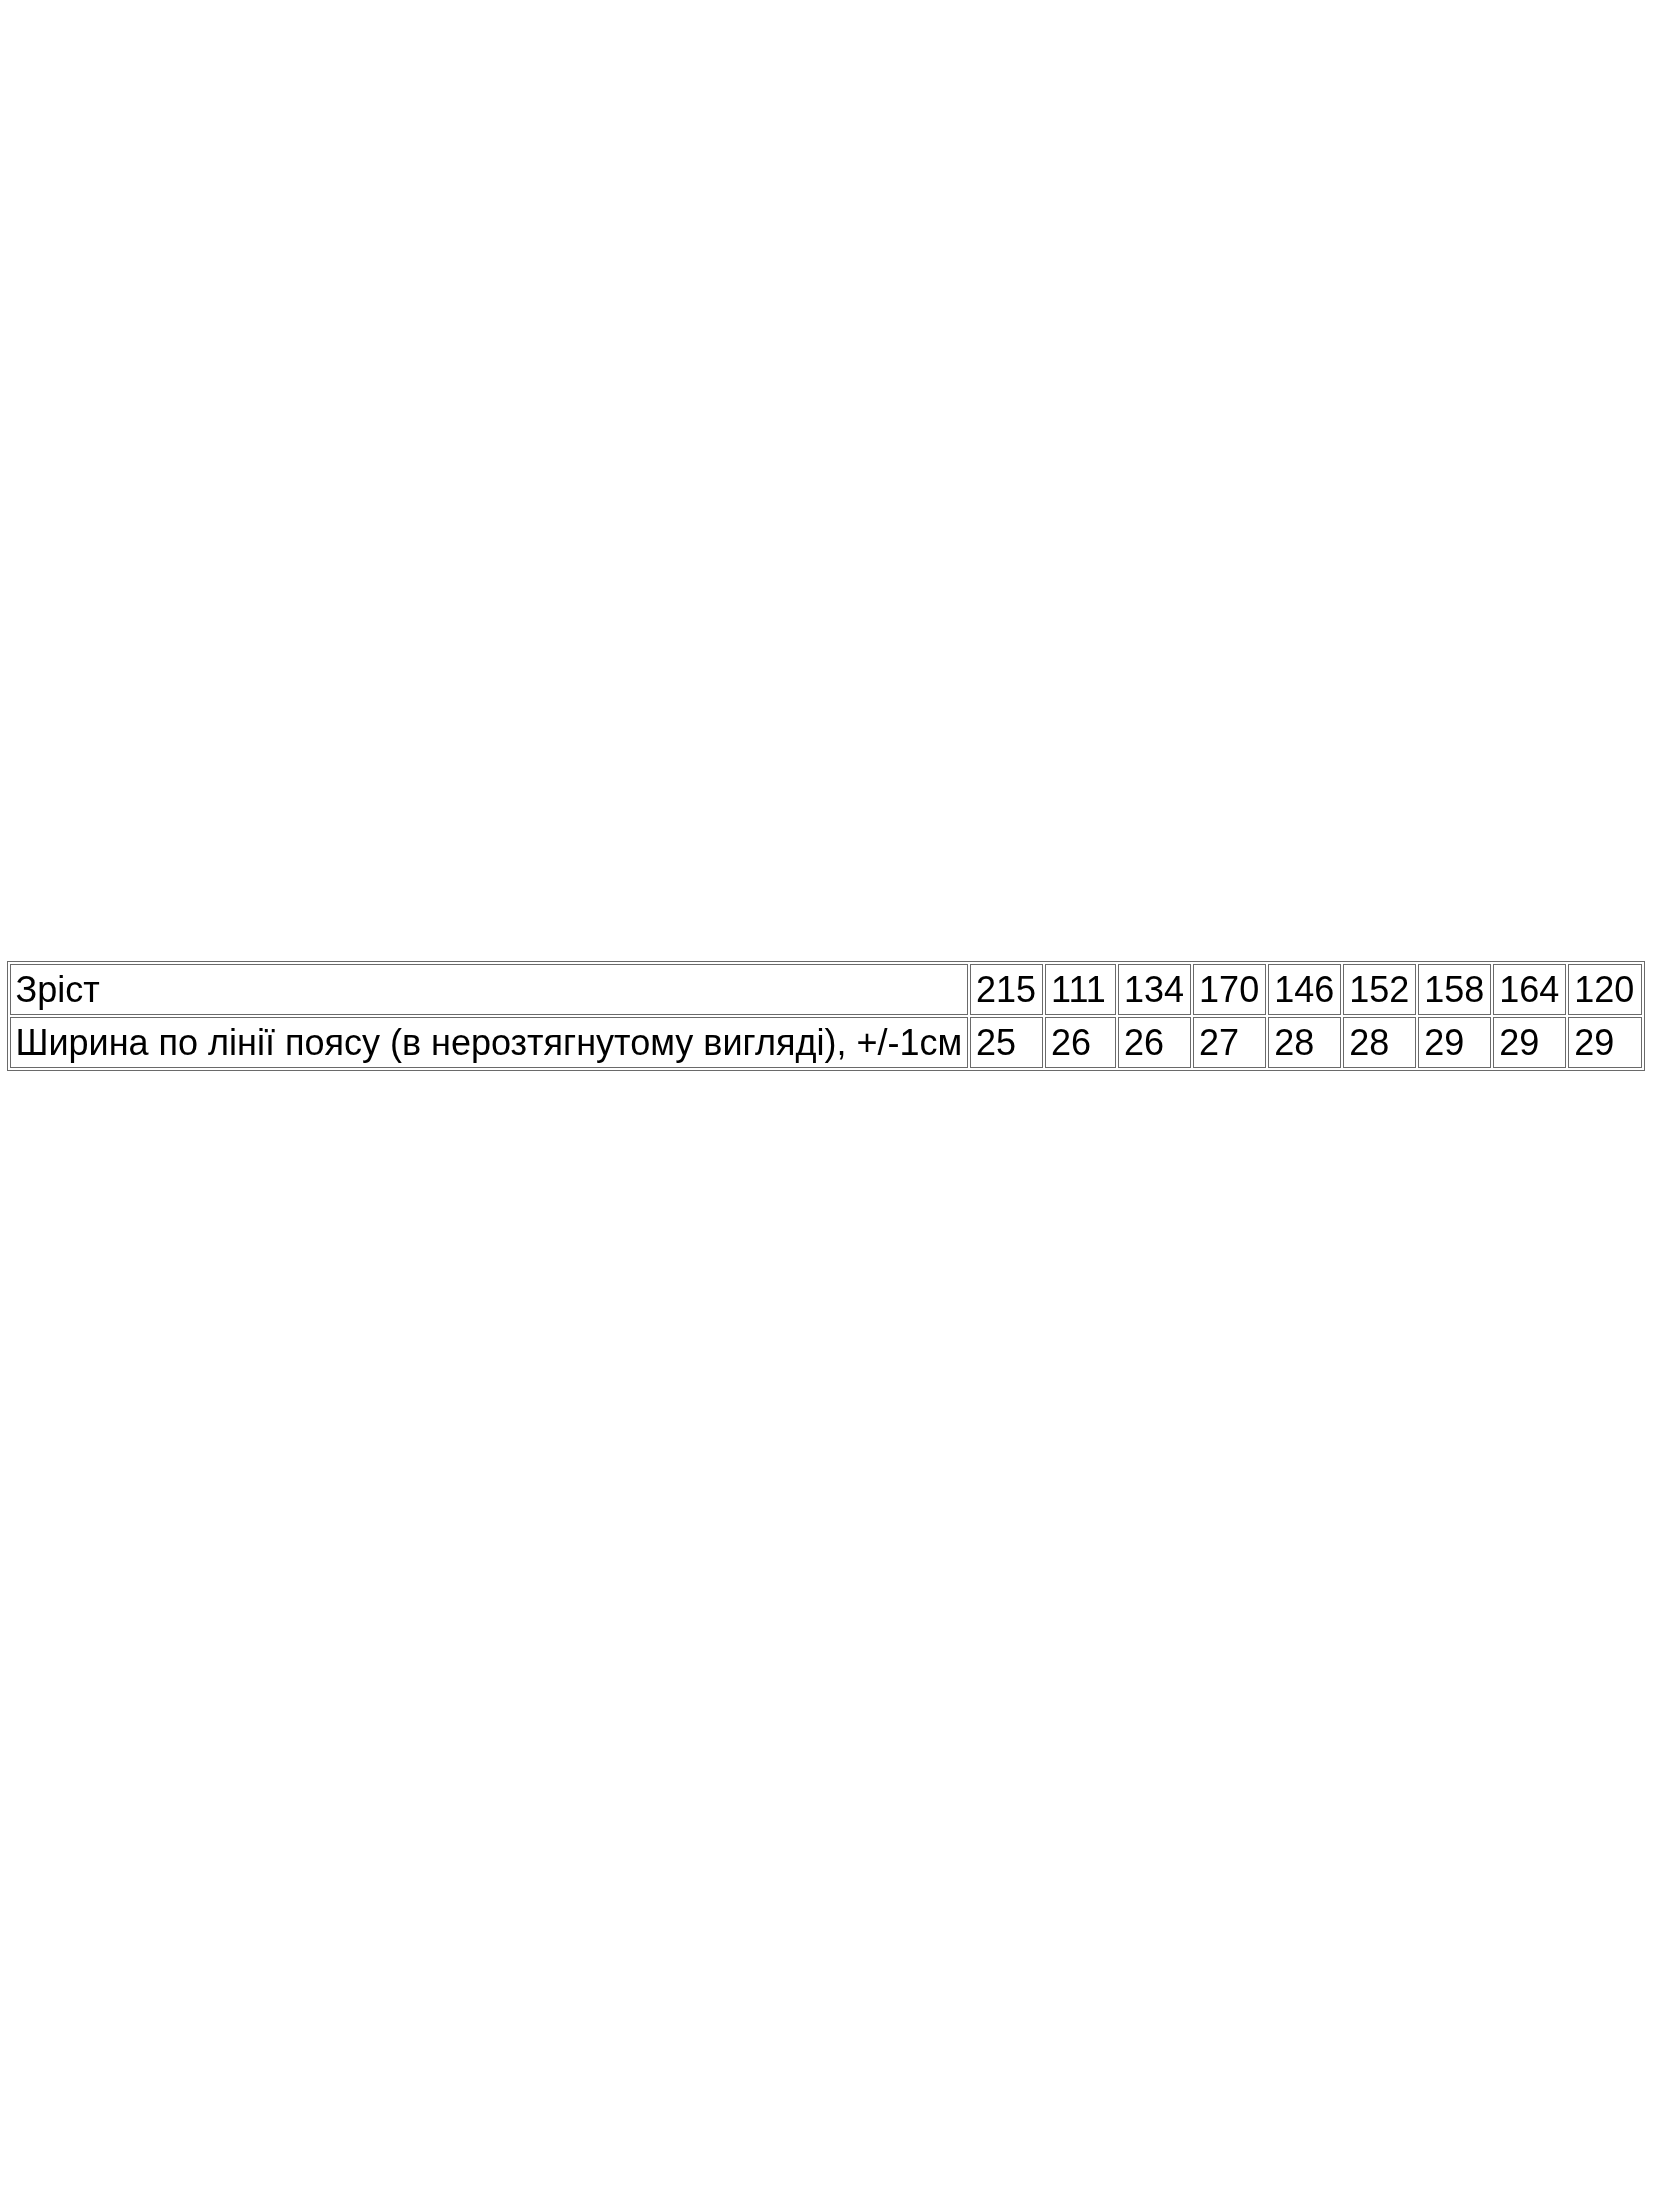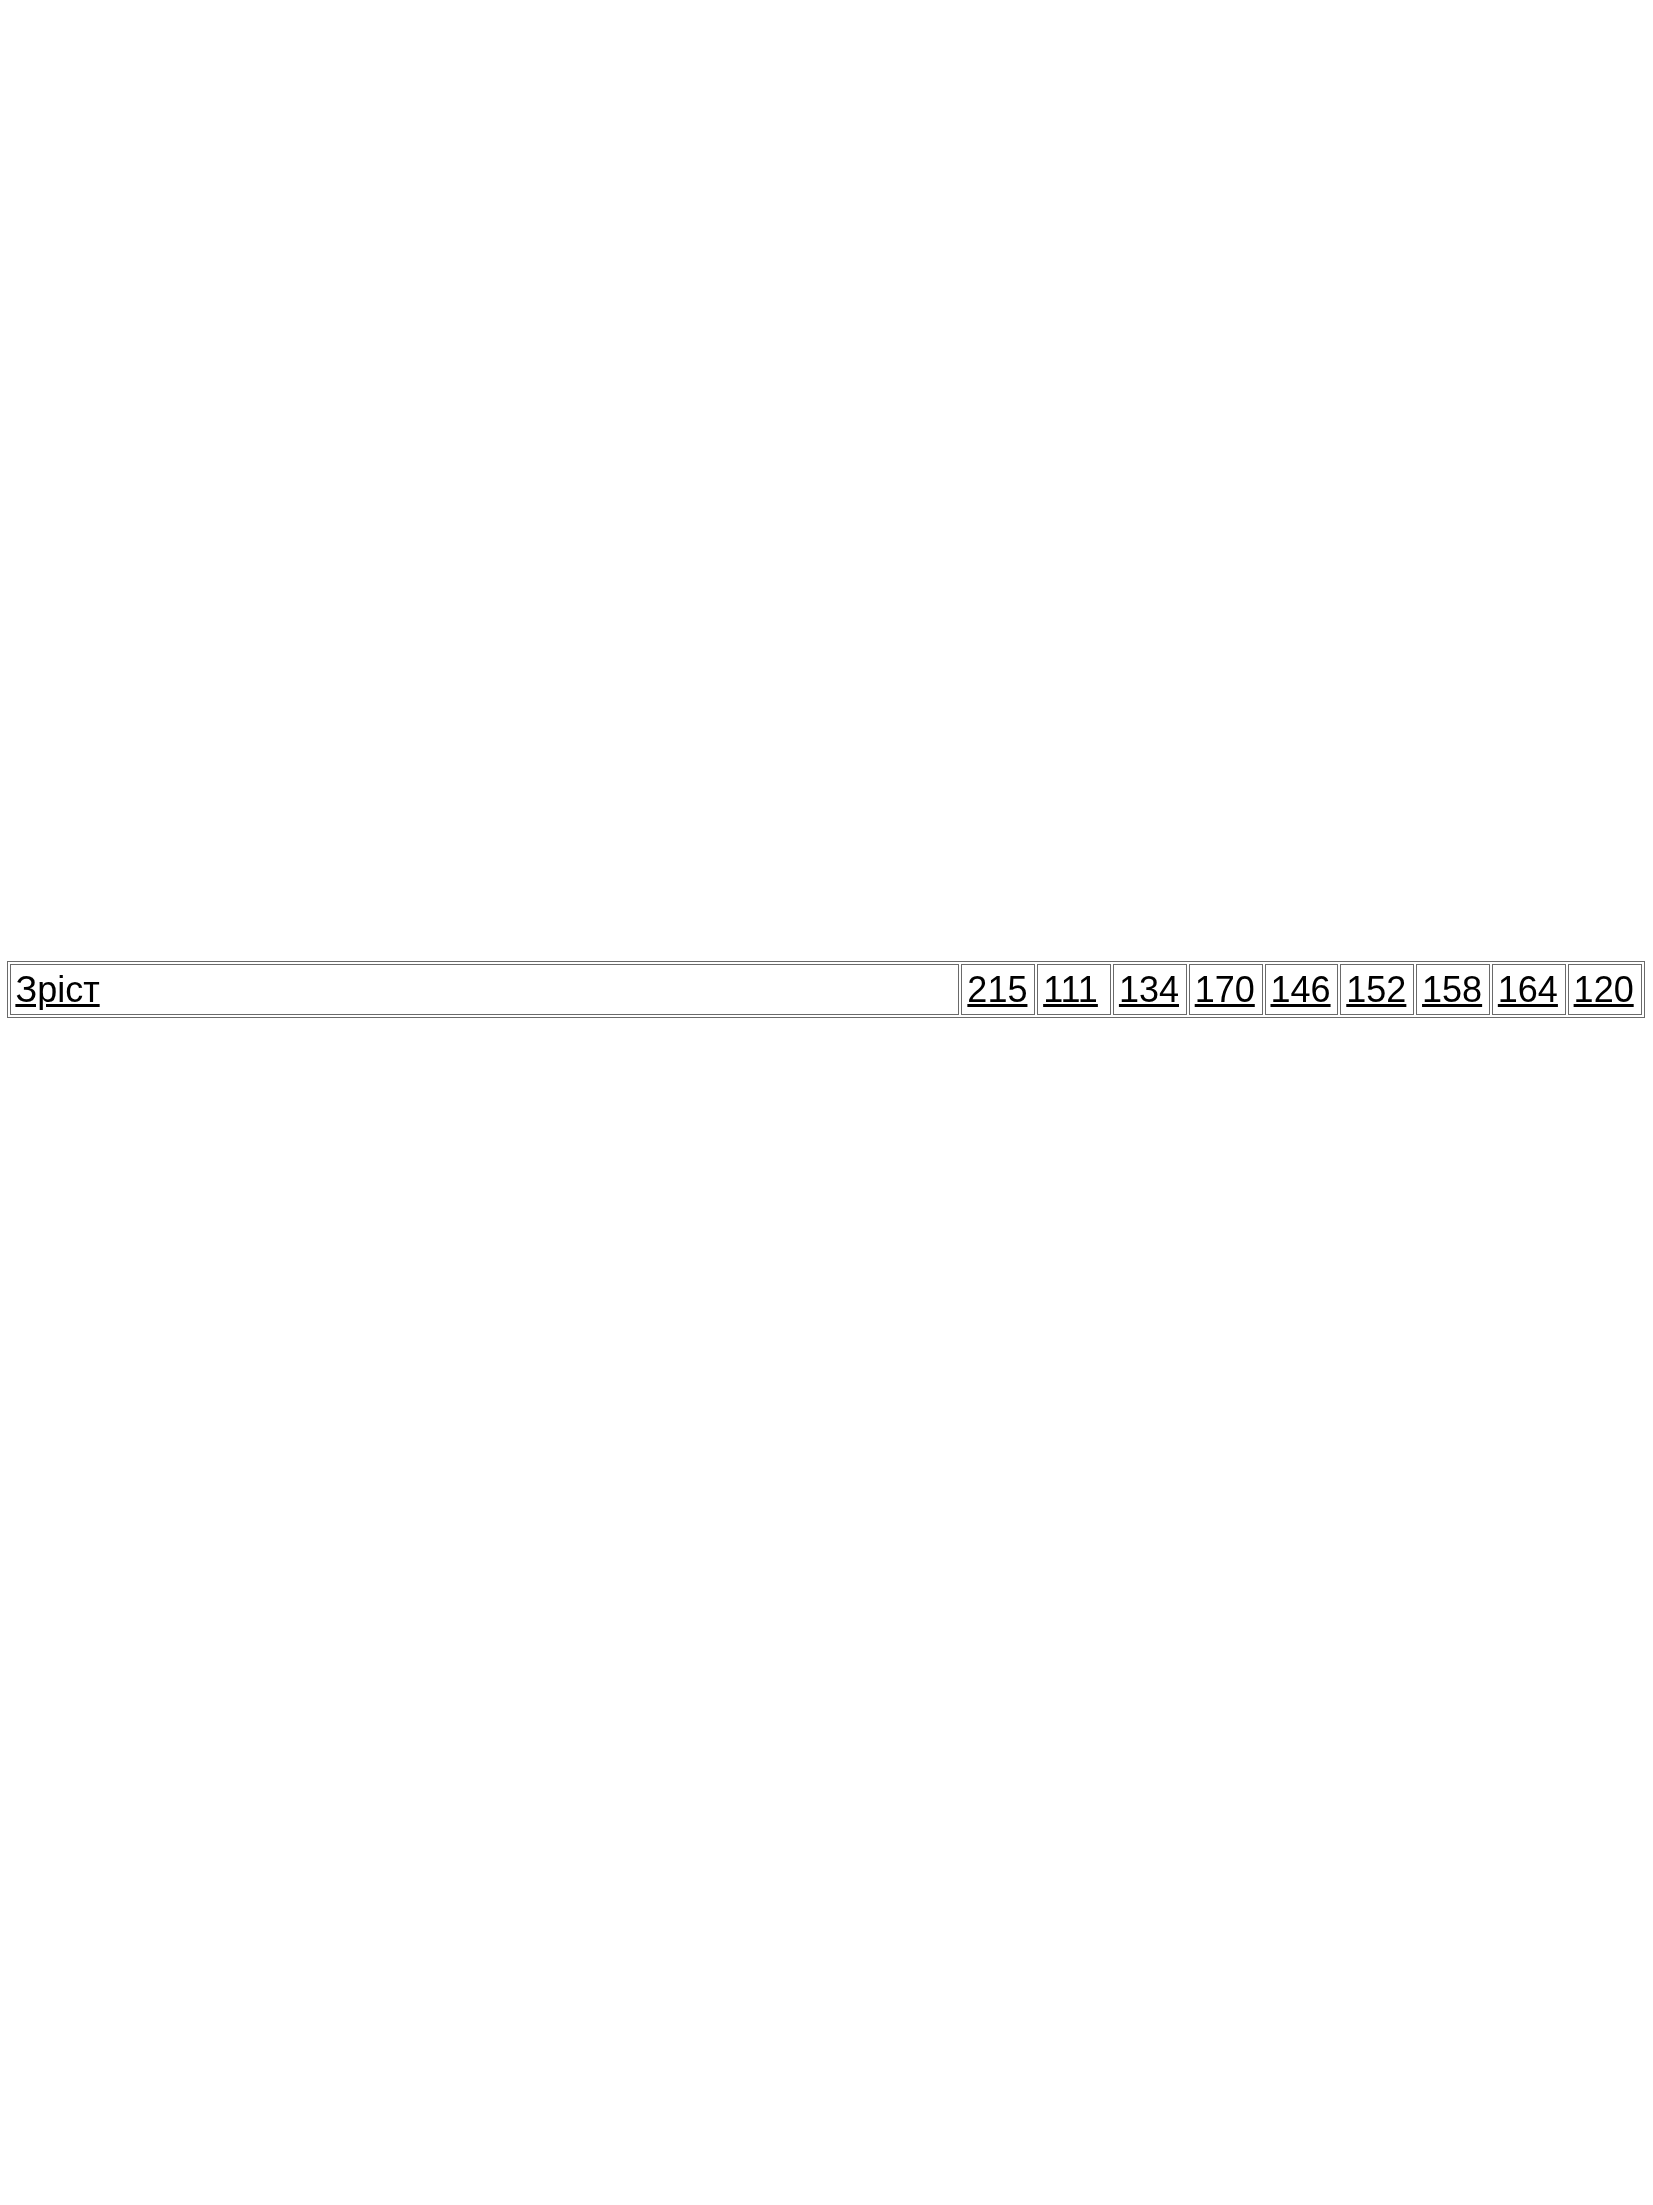--- a/index.html
+++ b/index.html
@@ -18,21 +18,20 @@
   table.size-table {
     position: absolute;
     top: 961px;
     left: 6.5px;
     width: 1638px;
     border-collapse: separate;
     border-spacing: 2.5px;
     border: 1.6px solid #6a6a6a;
     background: #ffffff;
     table-layout: auto;
-    text-decoration: underline;
   }
   table.size-table td {
     border: 1.6px solid #6a6a6a;
     background: #ffffff;
     color: #000000;
     font-size: 36px;
     line-height: 1.2;
     padding: 1.6px 4.9px;
     height: 46px;
     vertical-align: middle;
@@ -57,16 +56,28 @@
           <td class="value-cell">215</td>
           <td class="value-cell">111</td>
           <td class="value-cell">134</td>
           <td class="value-cell">170</td>
           <td class="value-cell">146</td>
           <td class="value-cell">152</td>
           <td class="value-cell">158</td>
           <td class="value-cell">164</td>
           <td class="value-cell">120</td>
         </tr>
+        <tr>
+          <td class="label-cell">Ширина по лінії поясу (в нерозтягнутому вигляді), +/-1см</td>
+          <td class="value-cell">25</td>
+          <td class="value-cell">26</td>
+          <td class="value-cell">26</td>
+          <td class="value-cell">27</td>
+          <td class="value-cell">28</td>
+          <td class="value-cell">28</td>
+          <td class="value-cell">29</td>
+          <td class="value-cell">29</td>
+          <td class="value-cell">29</td>
+        </tr>
       </tbody>
   </table>
 </div>
 
 
 </body></html>

